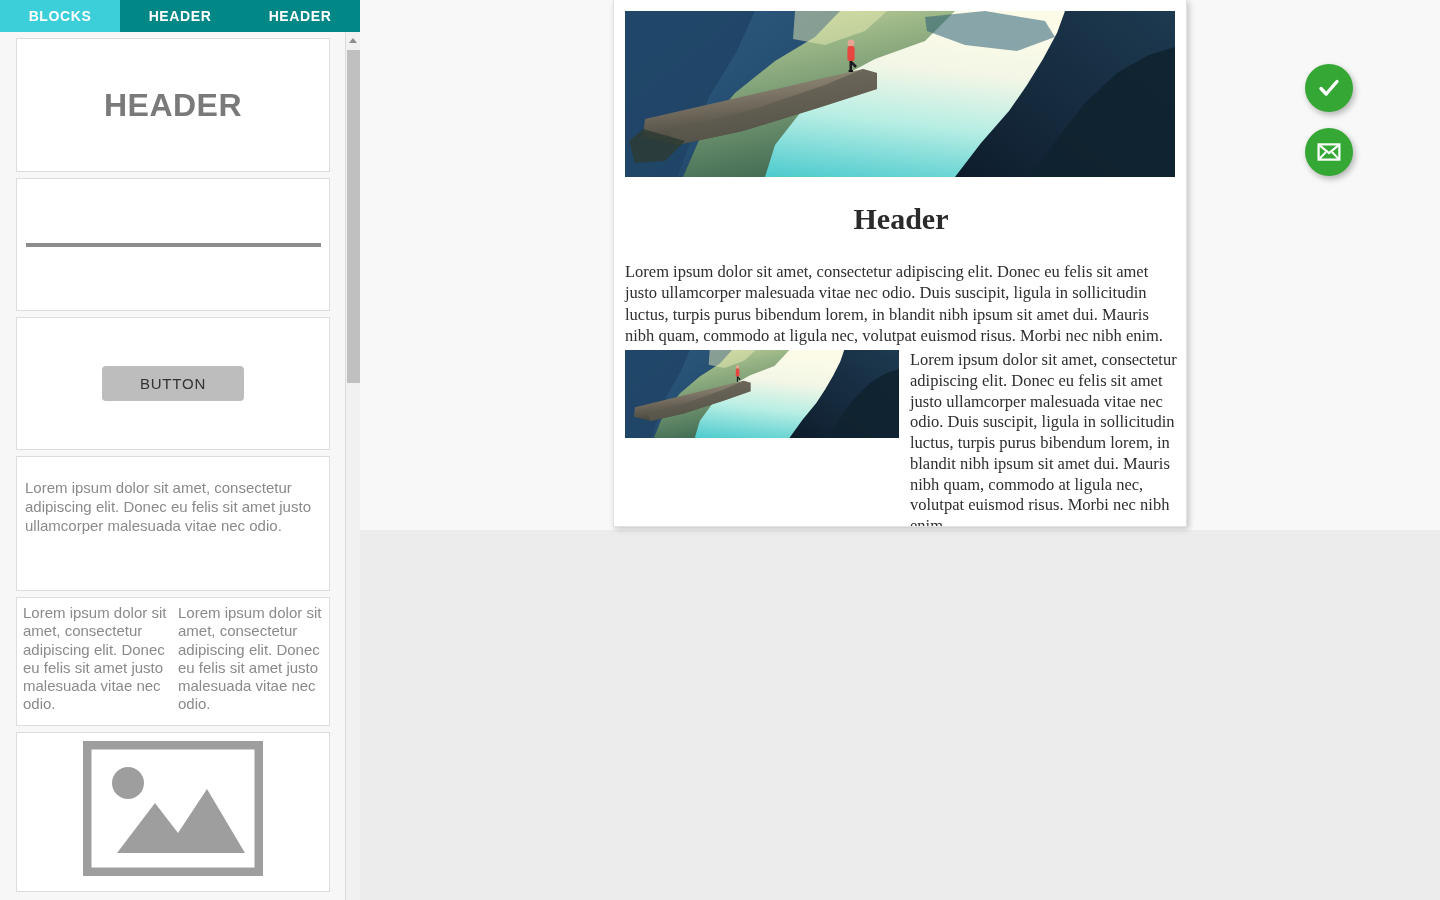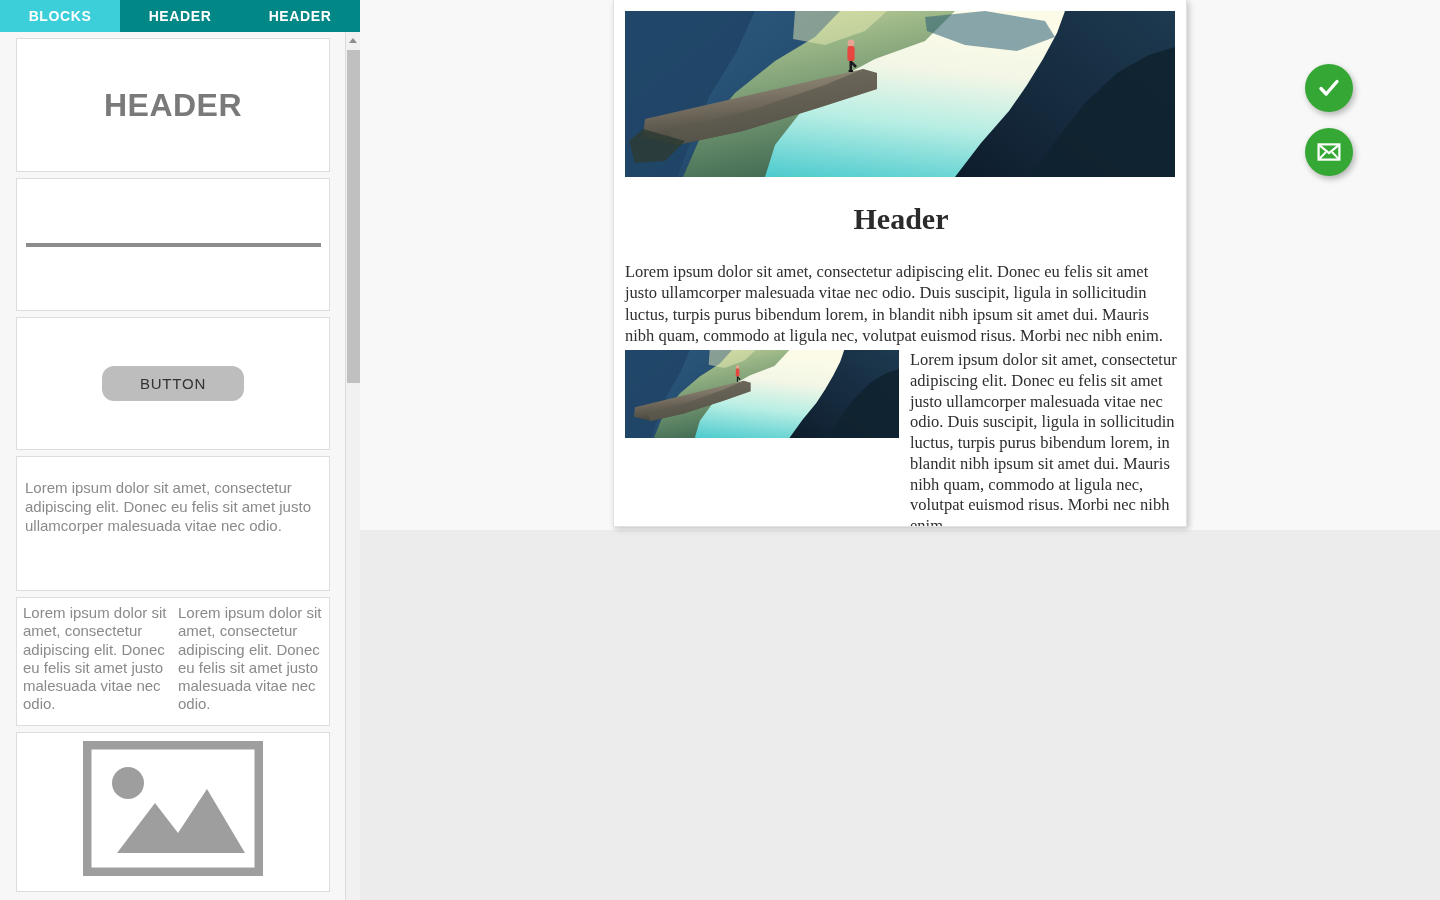--- a/index.html
+++ b/index.html
@@ -97,21 +97,21 @@
   
   #block-divider { height: 133px; display: flex; align-items: center; justify-content: center; }
   #block-divider .rule {
     width: 295px; height: 4px; background: #8c8c8c;
   }
 
   
   #block-button { height: 133px; display: flex; align-items: center; justify-content: center; }
   #block-button .btn {
     background: #bdbdbd;
-    border-radius: 12px;
+    border-radius: 4px;
     padding: 9px 38px;
     color: #333333;
     font-size: 15px;
     letter-spacing: 0.8px;
   }
 
   
   #block-text { height: 135px; padding: 22px 18px 0 8px; }
   #block-text .para {
     color: #8a8a8a;

